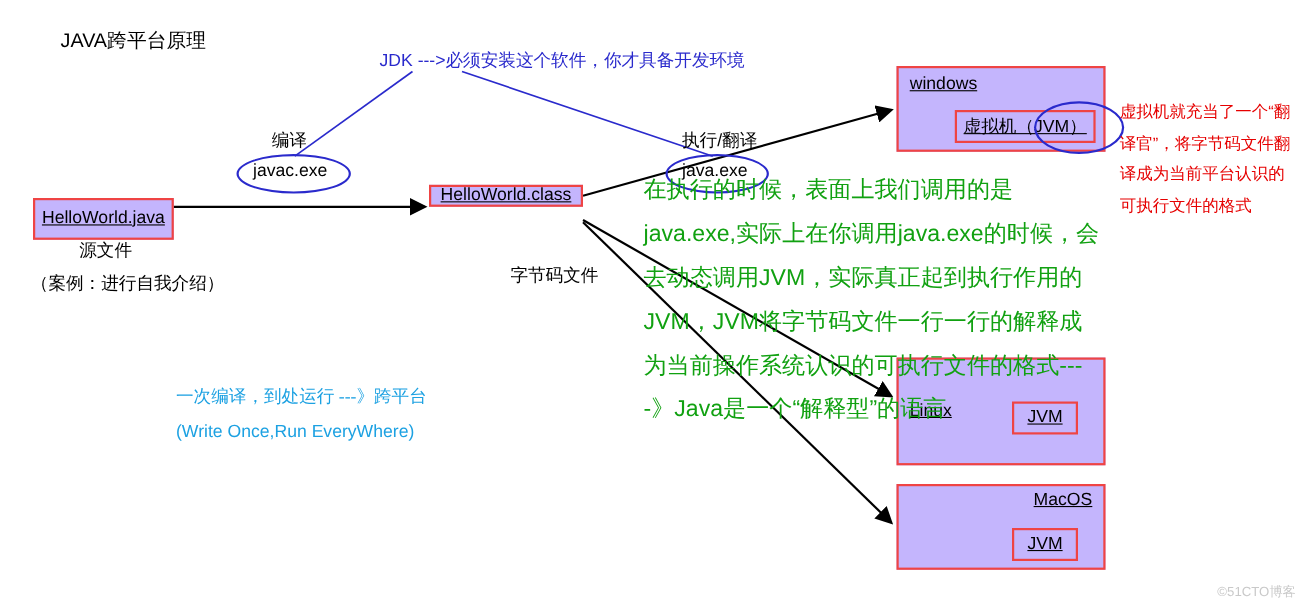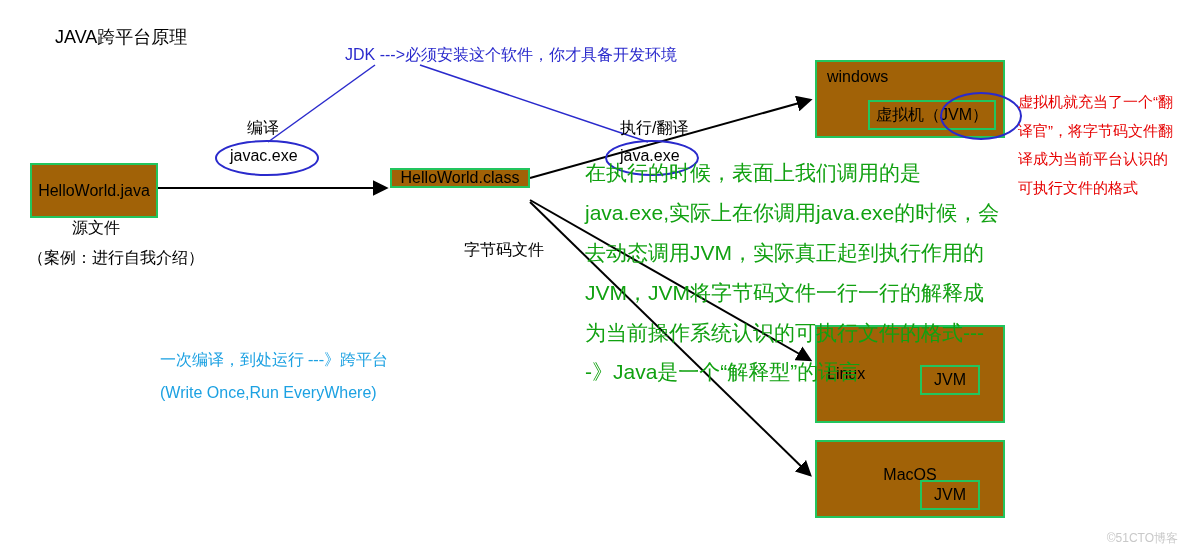--- a/index.html
+++ b/index.html
@@ -9,27 +9,28 @@
     height: 551px;
     background: #ffffff;
     font-family: "Microsoft YaHei", Arial, sans-serif;
     font-size: 16px;
     color: #000;
     position: relative;
     overflow: hidden;
   }
   .abs { position: absolute; }
   .box {
-    border: 2px solid #22c55e;
-    background: #a16207;
+    border: 2px solid #ef4444;
+    background: #c4b5fd;
     display: flex;
     align-items: center;
     justify-content: center;
     box-sizing: border-box;
     padding: 2px 6px;
+    text-decoration: underline;
   }
   .label { white-space: nowrap; }
   .blue-ellipse {
     border: 2px solid #2a2acc;
     border-radius: 50%;
   }
   svg.overlay {
     position: absolute;
     left: 0; top: 0;
     width: 1184px; height: 551px;
@@ -63,21 +64,21 @@
   <line x1="530" y1="202" x2="810" y2="475" stroke="#000" stroke-width="2" marker-end="url(#arrow)"></line>
 
   <line x1="375" y1="65" x2="268" y2="142" stroke="#2a2acc" stroke-width="1.5"></line>
   <line x1="420" y1="65" x2="648" y2="142" stroke="#2a2acc" stroke-width="1.5"></line>
 </svg>
 
 <div class="abs label" style="left:55px; top:25px; font-size:18px;">JAVA跨平台原理</div>
 
 <div class="abs label blue" style="left:345px; top:45px;">JDK  ---&gt;必须安装这个软件，你才具备开发环境</div>
 
-<div class="abs box" style="left:30px; top:163px; width:128px; height:55px;">
+<div class="abs box" style="left:30px; top:180px; width:128px; height:38px;">
   <span>HelloWorld.java</span>
 </div>
 <div class="abs label" style="left:72px; top:218px;">源文件</div>
 <div class="abs label" style="left:28px; top:248px;">（案例：进行自我介绍）</div>
 
 <div class="abs label" style="left:247px; top:118px;">编译</div>
 <div class="abs blue-ellipse" style="left:215px; top:140px; width:100px; height:32px;"></div>
 <div class="abs label" style="left:230px; top:147px;">javac.exe</div>
 
 <div class="abs box" style="left:390px; top:168px; width:140px; height:20px;">
@@ -97,21 +98,21 @@
 </div>
 <div class="abs blue-ellipse" style="left:940px; top:92px; width:78px; height:44px;"></div>
 
 <div class="abs box" style="left:815px; top:325px; width:190px; height:98px; align-items:center; justify-content:flex-start; padding:16px 10px;">
   <span>Linux</span>
 </div>
 <div class="abs box" style="left:920px; top:365px; width:60px; height:30px;">
   <span>JVM</span>
 </div>
 
-<div class="abs box" style="left:815px; top:440px; width:190px; height:78px; align-items:flex-start; justify-content:center; padding:24px 10px;">
+<div class="abs box" style="left:815px; top:440px; width:190px; height:78px; align-items:flex-start; justify-content:flex-end; padding:4px 10px;">
   <span>MacOS</span>
 </div>
 <div class="abs box" style="left:920px; top:480px; width:60px; height:30px;">
   <span>JVM</span>
 </div>
 
 <div class="abs green" style="left:585px; top:153px; width:415px; line-height:1.9; font-size:21px;">在执行的时候，表面上我们调用的是java.exe,实际上在你调用java.exe的时候，会去动态调用JVM，实际真正起到执行作用的JVM，JVM将字节码文件一行一行的解释成为当前操作系统认识的可执行文件的格式----》Java是一个“解释型”的语言</div>
 
 <div class="abs red" style="left:1018px; top:88px; width:160px; line-height:1.9; font-size:15px;">虚拟机就充当了一个“翻译官”，将字节码文件翻译成为当前平台认识的可执行文件的格式</div>
 

